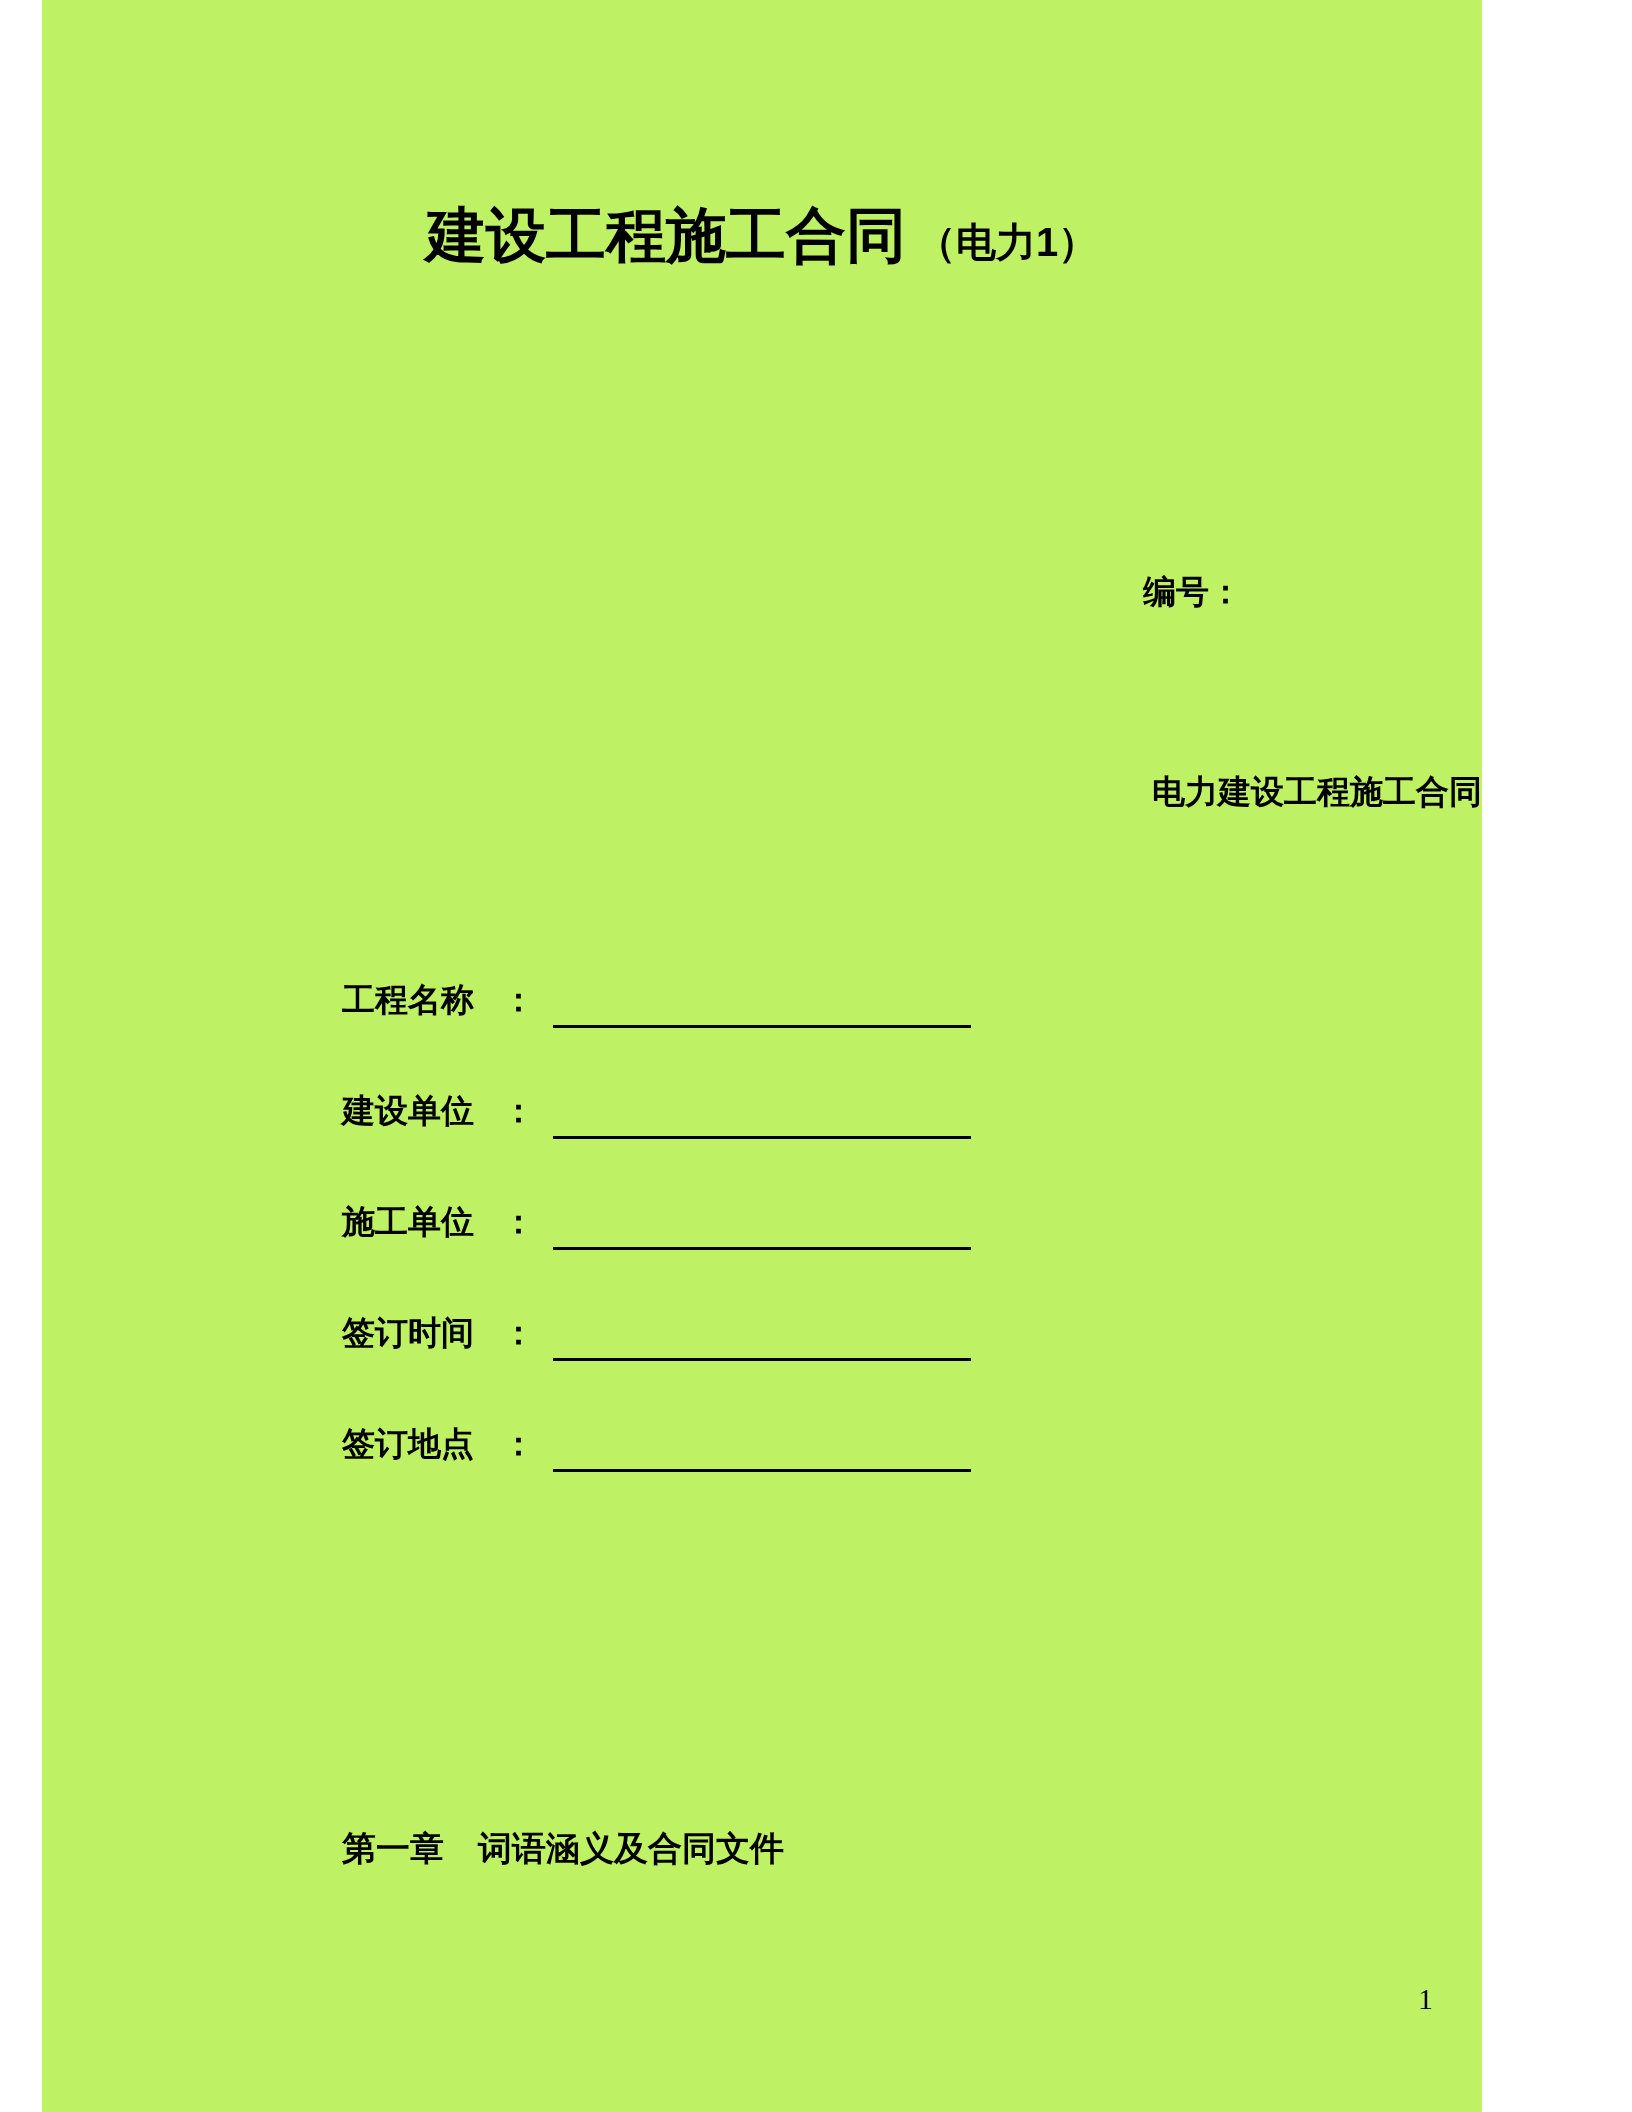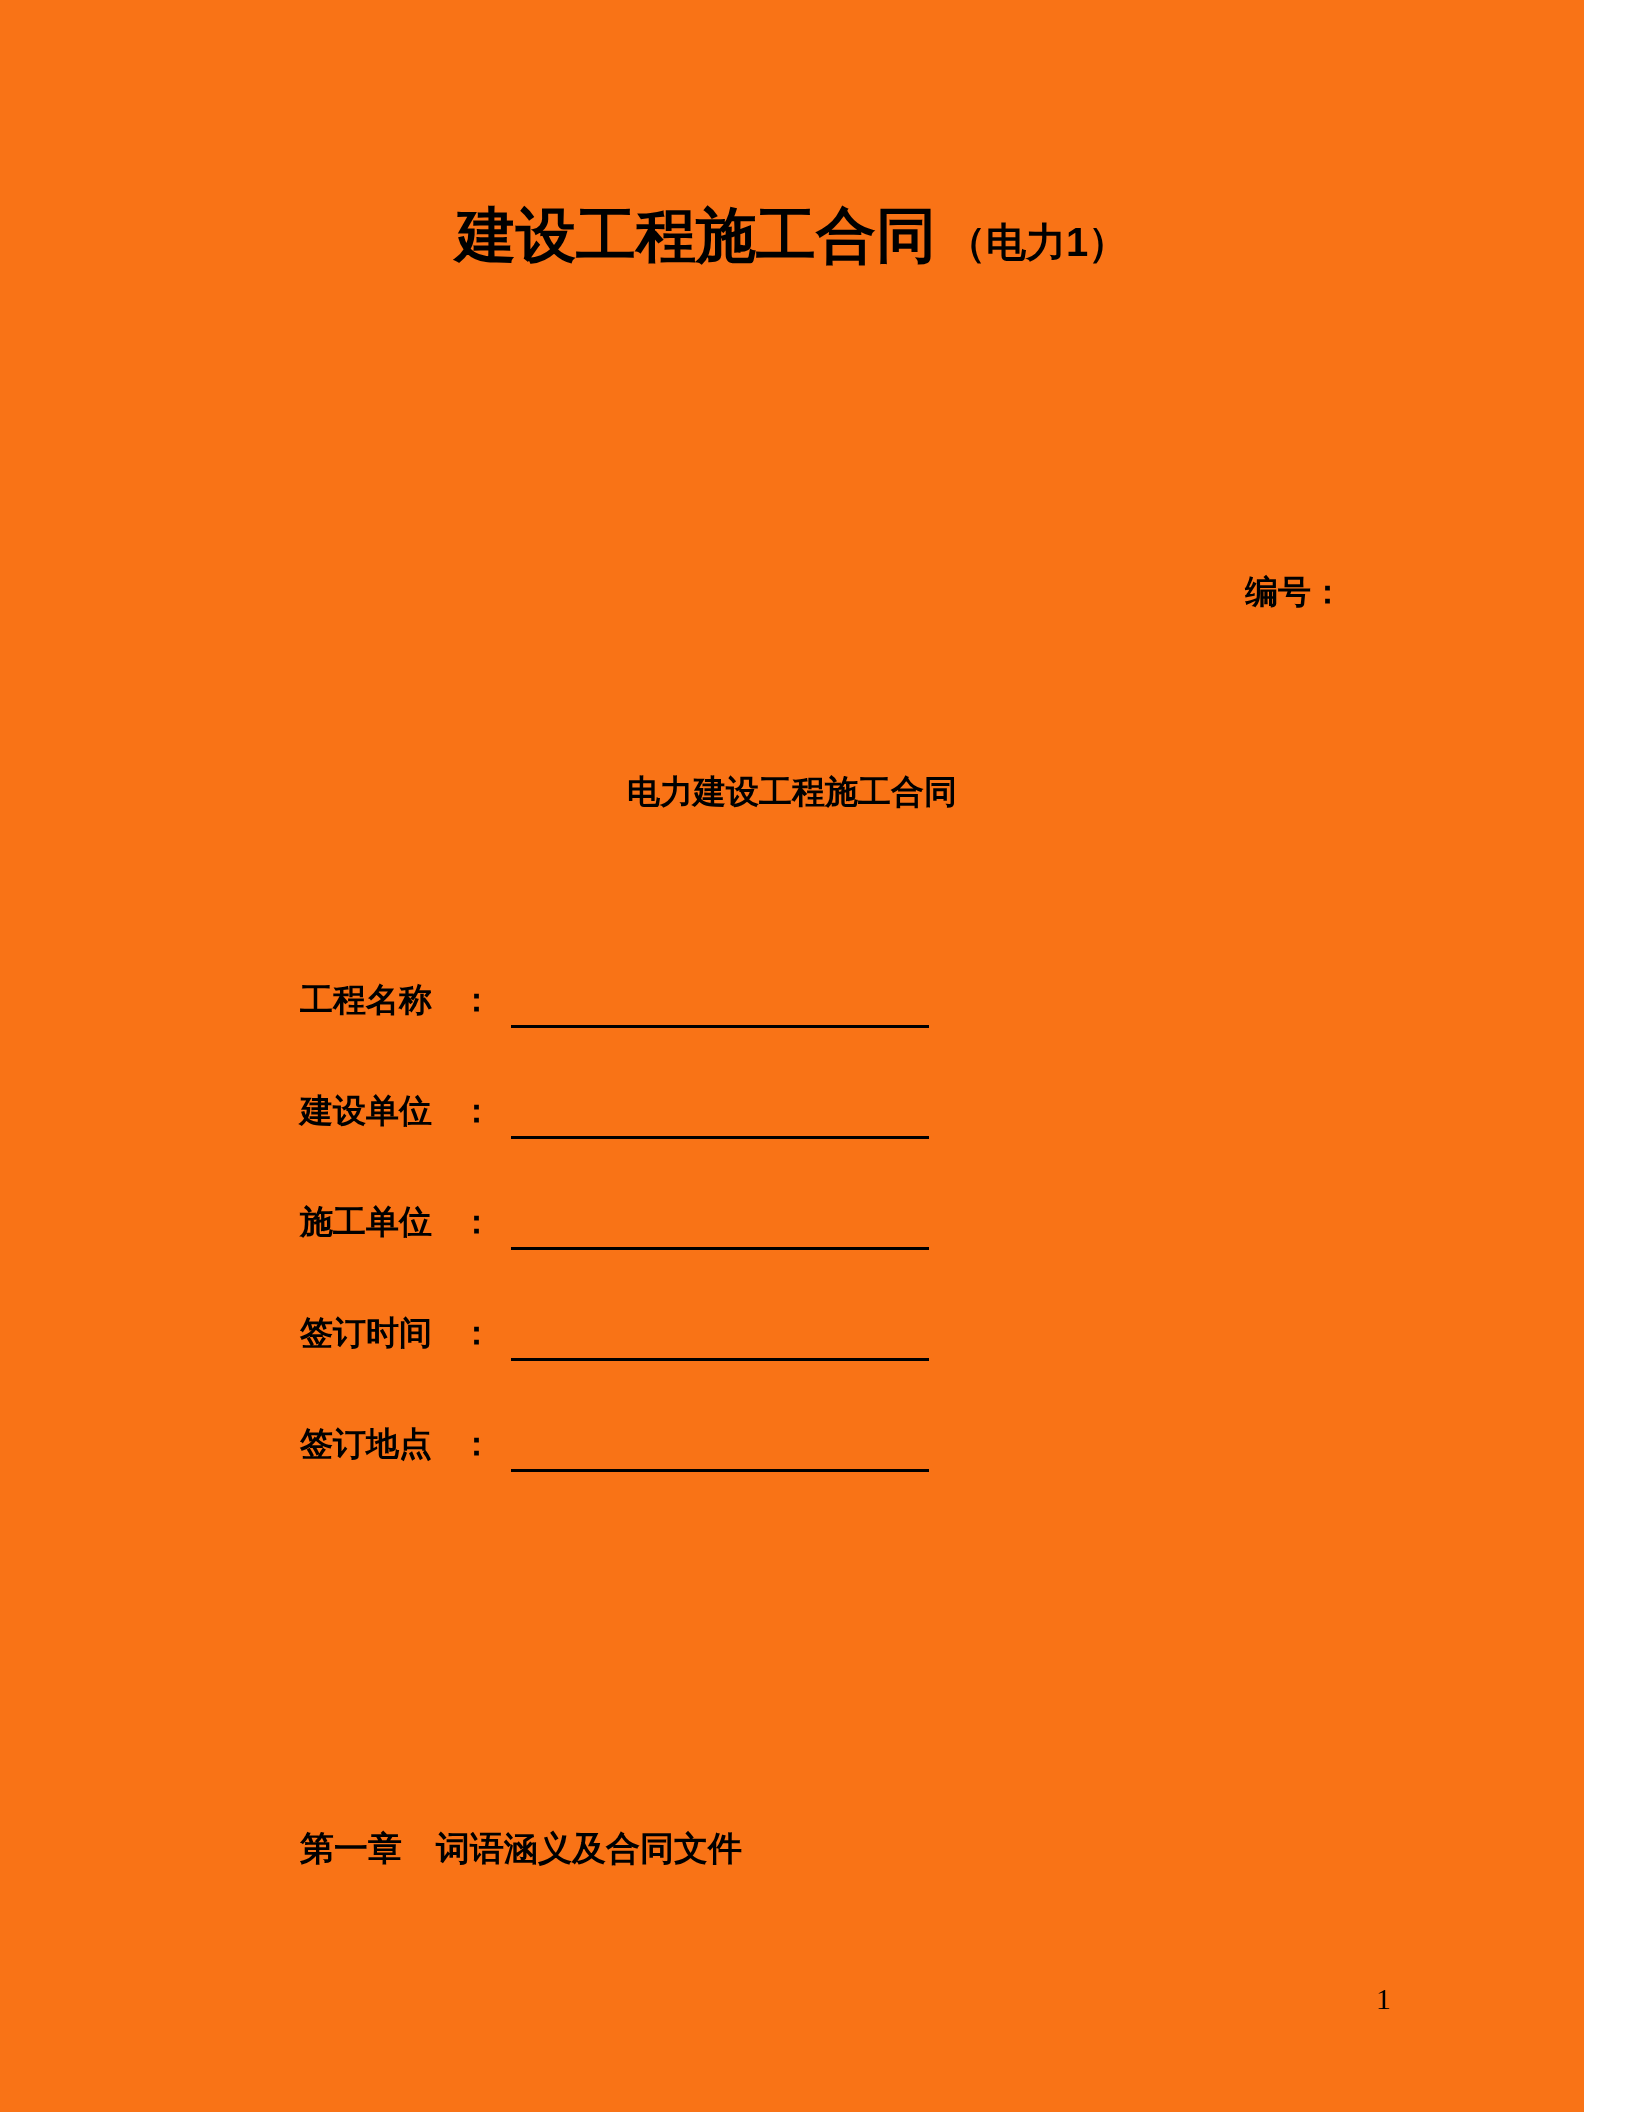--- a/index.html
+++ b/index.html
@@ -2,26 +2,27 @@
 <html><head>
 <meta charset="utf-8">
 <style>
   html, body {
     margin: 0;
     padding: 0;
     background: #ffffff;
   }
   .page {
     position: relative;
-    width: 1584px;
+    width: 1440px;
     height: 2112px;
-    background: #f97316;
+    background: #bef264;
     color: #000000;
     font-family: "Liberation Sans", "DejaVu Sans", sans-serif;
     overflow: hidden;
+    margin-left: 42px;
   }
   .doc-title {
     position: absolute;
     top: 196px;
     left: 0;
     width: 100%;
     text-align: center;
     font-size: 60px;
     font-weight: 700;
     margin: 0;
@@ -37,21 +38,21 @@
     top: 570px;
     right: 240px;
     font-size: 33px;
     font-weight: 700;
   }
   .subtitle {
     position: absolute;
     top: 770px;
     left: 0;
     width: 100%;
-    text-align: center;
+    text-align: right;
     font-size: 33px;
     font-weight: 700;
   }
   .field-row {
     position: absolute;
     left: 300px;
     display: flex;
     align-items: flex-end;
     font-size: 33px;
     font-weight: 700;

